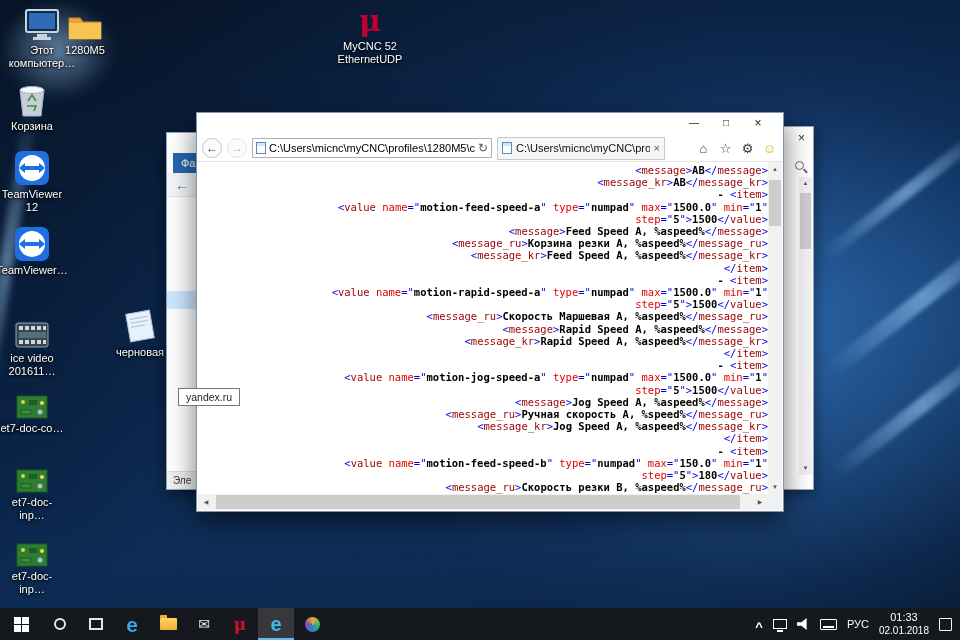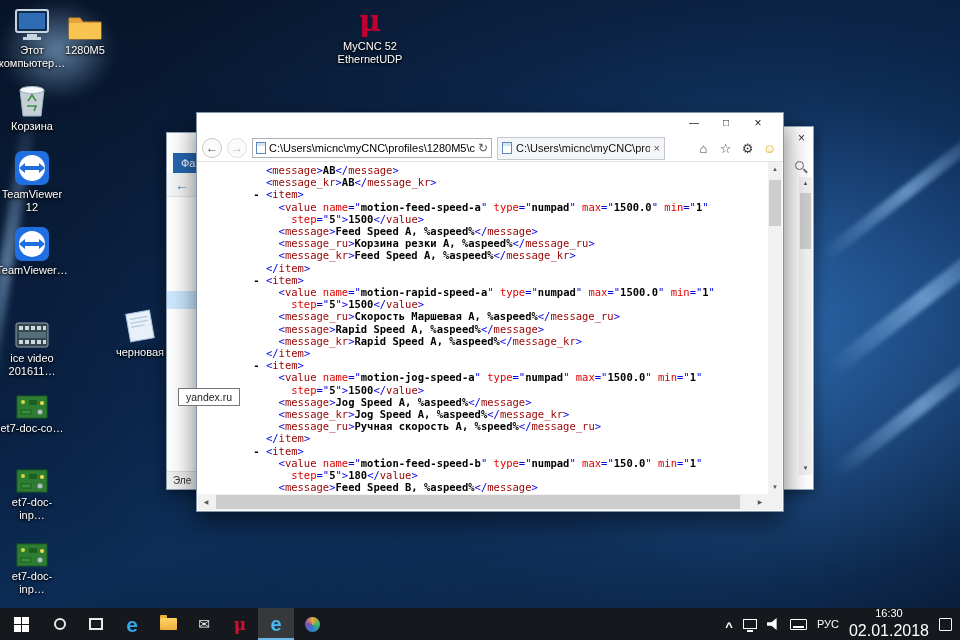--- a/index.html
+++ b/index.html
@@ -17,21 +17,21 @@
   .b3{left:812px;top:398px;width:220px;height:15px;}
   .b4{left:858px;top:420px;width:115px;height:100px;transform:none;border-radius:50%;
       background:radial-gradient(rgba(170,215,255,.55),transparent 70%);filter:blur(6px);}
   .b5{left:872px;top:180px;width:14px;height:320px;transform:rotate(9deg);
       background:linear-gradient(180deg,rgba(150,205,255,0),rgba(170,215,255,.45),rgba(150,205,255,0));filter:blur(3px);}
 
   
   .desk-icon{position:absolute;width:64px;display:flex;flex-direction:column;align-items:center;gap:2px;cursor:pointer;}
   .di-img{height:36px;display:flex;align-items:flex-end;justify-content:center;}
   .di-label{font-size:11px;color:#fff;text-align:center;text-shadow:0 1px 2px #000,0 0 4px rgba(0,0,0,.9);white-space:pre-line;line-height:1.15;}
-  .dp0{left:0;top:6px}.dp1{left:53px;top:6px}.dp2{left:334px;top:2px;width:72px}
+  .dp0{left:10px;top:6px}.dp1{left:53px;top:6px}.dp2{left:334px;top:2px;width:72px}
   .dp3{left:0;top:82px}.dp4{left:0;top:150px}.dp5{left:0;top:226px}
   .dp6{left:0;top:314px}.dp7{left:108px;top:308px}.dp8{left:0;top:384px}
   .dp9{left:0;top:458px}.dp10{left:0;top:532px}
 
   
   .win-left{position:absolute;left:166px;top:132px;width:132px;height:358px;background:#fff;
     border:1px solid #93a5b8;box-shadow:0 4px 14px rgba(0,0,0,.45);}
   .wl-title{height:20px;background:#fff;}
   .wl-file{position:absolute;top:20px;left:6px;width:52px;height:20px;background:#2566b0;color:#fff;
     font-size:11px;line-height:20px;padding-left:8px;overflow:hidden;}
@@ -68,21 +68,21 @@
   .refresh{flex:none;color:#555;font-size:12px;}
   .page-ico{flex:none;width:10px;height:12px;background:#fff;border:1px solid #5c87c5;box-shadow:inset 0 3px 0 #d7e6f7;}
   .tab{flex:none;width:168px;height:23px;background:#f3f5f7;border:1px solid #c3c9cf;display:flex;align-items:center;gap:4px;
     padding:0 4px;font-size:11px;color:#111;overflow:hidden;}
   .tab-text{flex:1;white-space:nowrap;overflow:hidden;}
   .tab-close{flex:none;color:#555;font-size:11px;}
   .nav-ico{flex:none;width:17px;text-align:center;font-size:13px;color:#3a3a3a;}
   .nav-ico.first{margin-left:auto;}
   .smiley{color:#d9a400;}
   .content{position:absolute;left:1px;right:15px;top:49px;bottom:17px;overflow:hidden;background:#fff;padding:2px 0 0 30px;}
-  .xline{white-space:pre;font-family:"DejaVu Sans Mono",monospace;font-size:10.5px;line-height:12.2px;}
+  .xline{white-space:pre;font-family:"DejaVu Sans Mono",monospace;font-size:10.5px;line-height:12.2px;text-align:right;}
   .xm{color:#0000e6}.xt{color:#990000}.xa{color:#e00000}
   .xv,.xtx{color:#000;font-weight:bold}
   .vscroll{position:absolute;top:49px;right:1px;bottom:17px;width:14px;background:#f1f1f1;}
   .vs-up,.vs-dn{position:absolute;left:0;width:14px;height:14px;font-size:6px;color:#555;text-align:center;line-height:14px;}
   .vs-up{top:0}.vs-dn{bottom:0}
   .vs-thumb{position:absolute;left:1px;right:1px;top:18px;height:46px;background:#cdcdcd;}
   .hscroll{position:absolute;left:1px;right:15px;bottom:1px;height:16px;background:#f1f1f1;}
   .hs-l,.hs-r{position:absolute;top:0;width:16px;height:16px;font-size:6px;color:#555;text-align:center;line-height:16px;}
   .hs-l{left:0}.hs-r{right:0}
   .hs-thumb{position:absolute;top:1px;bottom:1px;left:18px;right:28px;background:#cdcdcd;}
@@ -109,21 +109,21 @@
   .ie-e{font-weight:bold;font-size:20px;color:#49b8f0;line-height:1;}
   .tb-photos{width:15px;height:15px;border-radius:50%;background:conic-gradient(#f2a33c,#3cb96b,#2f7fd0,#7a4fb8,#f2a33c);}
   .tray{margin-left:auto;display:flex;align-items:center;gap:10px;padding-right:8px;color:#fff;font-size:11px;}
   .tr-chev{font-size:13px;font-weight:bold;line-height:1;transform:translateY(2px);}
   .tr-net{width:14px;height:10px;border:1.5px solid #fff;position:relative;}
   .tr-net:after{content:'';position:absolute;left:3px;bottom:-4px;width:6px;height:2px;background:#fff;}
   .tr-vol{width:13px;height:12px;background:#fff;clip-path:polygon(0 35%,35% 35%,75% 0,75% 100%,35% 65%,0 65%);}
   .tr-kbd{width:17px;height:11px;border:1.5px solid #fff;border-radius:1px;position:relative;}
   .tr-kbd:after{content:'';position:absolute;left:2px;right:2px;bottom:1px;height:2px;background:#fff;}
   .tr-clock{text-align:center;line-height:1.25;}
-  .tr-date{font-size:16px;text-align:right;}
+  .tr-date{font-size:10px;text-align:right;}
   .tr-note{width:13px;height:13px;border:1.5px solid #fff;border-radius:1px;}
 </style>
 </head>
 <body>
 
 <div id="screen">
 
   <div class="bg">
     <div class="beam b1"></div>
     <div class="beam b2"></div>
@@ -328,27 +328,26 @@
         <div class="xline"><span class="xtx">        </span><span class="xm">&lt;</span><span class="xt">value</span><span class="xm"> </span><span class="xa">name</span><span class="xm">="</span><span class="xv">motion-rapid-speed-a</span><span class="xm">"</span><span class="xm"> </span><span class="xa">type</span><span class="xm">="</span><span class="xv">numpad</span><span class="xm">"</span><span class="xm"> </span><span class="xa">max</span><span class="xm">="</span><span class="xv">1500.0</span><span class="xm">"</span><span class="xm"> </span><span class="xa">min</span><span class="xm">="</span><span class="xv">1</span><span class="xm">"</span></div>
         <div class="xline"><span class="xm">          </span><span class="xa">step</span><span class="xm">="</span><span class="xv">5</span><span class="xm">"</span><span class="xm">&gt;</span><span class="xtx">1500</span><span class="xm">&lt;/</span><span class="xt">value</span><span class="xm">&gt;</span></div>
         <div class="xline"><span class="xtx">        </span><span class="xm">&lt;</span><span class="xt">message_ru</span><span class="xm">&gt;</span><span class="xtx">Скорость Маршевая А, %aspeed%</span><span class="xm">&lt;/</span><span class="xt">message_ru</span><span class="xm">&gt;</span></div>
         <div class="xline"><span class="xtx">        </span><span class="xm">&lt;</span><span class="xt">message</span><span class="xm">&gt;</span><span class="xtx">Rapid Speed A, %aspeed%</span><span class="xm">&lt;/</span><span class="xt">message</span><span class="xm">&gt;</span></div>
         <div class="xline"><span class="xtx">        </span><span class="xm">&lt;</span><span class="xt">message_kr</span><span class="xm">&gt;</span><span class="xtx">Rapid Speed A, %aspeed%</span><span class="xm">&lt;/</span><span class="xt">message_kr</span><span class="xm">&gt;</span></div>
         <div class="xline"><span class="xtx">      </span><span class="xm">&lt;/</span><span class="xt">item</span><span class="xm">&gt;</span></div>
         <div class="xline"><span class="xtx">    - </span><span class="xm">&lt;</span><span class="xt">item</span><span class="xm">&gt;</span></div>
         <div class="xline"><span class="xtx">        </span><span class="xm">&lt;</span><span class="xt">value</span><span class="xm"> </span><span class="xa">name</span><span class="xm">="</span><span class="xv">motion-jog-speed-a</span><span class="xm">"</span><span class="xm"> </span><span class="xa">type</span><span class="xm">="</span><span class="xv">numpad</span><span class="xm">"</span><span class="xm"> </span><span class="xa">max</span><span class="xm">="</span><span class="xv">1500.0</span><span class="xm">"</span><span class="xm"> </span><span class="xa">min</span><span class="xm">="</span><span class="xv">1</span><span class="xm">"</span></div>
         <div class="xline"><span class="xm">          </span><span class="xa">step</span><span class="xm">="</span><span class="xv">5</span><span class="xm">"</span><span class="xm">&gt;</span><span class="xtx">1500</span><span class="xm">&lt;/</span><span class="xt">value</span><span class="xm">&gt;</span></div>
         <div class="xline"><span class="xtx">        </span><span class="xm">&lt;</span><span class="xt">message</span><span class="xm">&gt;</span><span class="xtx">Jog Speed A, %aspeed%</span><span class="xm">&lt;/</span><span class="xt">message</span><span class="xm">&gt;</span></div>
+        <div class="xline"><span class="xtx">        </span><span class="xm">&lt;</span><span class="xt">message_ru</span><span class="xm">&gt;</span><span class="xtx">Ручная скорость А, %speed%</span><span class="xm">&lt;/</span><span class="xt">message_ru</span><span class="xm">&gt;</span></div>
         <div class="xline"><span class="xtx">        </span><span class="xm">&lt;</span><span class="xt">message_kr</span><span class="xm">&gt;</span><span class="xtx">Jog Speed A, %aspeed%</span><span class="xm">&lt;/</span><span class="xt">message_kr</span><span class="xm">&gt;</span></div>
-        <div class="xline"><span class="xtx">        </span><span class="xm">&lt;</span><span class="xt">message_ru</span><span class="xm">&gt;</span><span class="xtx">Ручная скорость А, %speed%</span><span class="xm">&lt;/</span><span class="xt">message_ru</span><span class="xm">&gt;</span></div>
         <div class="xline"><span class="xtx">      </span><span class="xm">&lt;/</span><span class="xt">item</span><span class="xm">&gt;</span></div>
         <div class="xline"><span class="xtx">    - </span><span class="xm">&lt;</span><span class="xt">item</span><span class="xm">&gt;</span></div>
         <div class="xline"><span class="xtx">        </span><span class="xm">&lt;</span><span class="xt">value</span><span class="xm"> </span><span class="xa">name</span><span class="xm">="</span><span class="xv">motion-feed-speed-b</span><span class="xm">"</span><span class="xm"> </span><span class="xa">type</span><span class="xm">="</span><span class="xv">numpad</span><span class="xm">"</span><span class="xm"> </span><span class="xa">max</span><span class="xm">="</span><span class="xv">150.0</span><span class="xm">"</span><span class="xm"> </span><span class="xa">min</span><span class="xm">="</span><span class="xv">1</span><span class="xm">"</span></div>
         <div class="xline"><span class="xm">          </span><span class="xa">step</span><span class="xm">="</span><span class="xv">5</span><span class="xm">"</span><span class="xm">&gt;</span><span class="xtx">180</span><span class="xm">&lt;/</span><span class="xt">value</span><span class="xm">&gt;</span></div>
-        <div class="xline"><span class="xtx">        </span><span class="xm">&lt;</span><span class="xt">message</span><span class="xm">&gt;</span><span class="xtx">Feed Speed B, %aspeed%</span><span class="xm">&lt;/</span><span class="xt">message</span><span class="xm">&gt;</span></div>
         <div class="xline"><span class="xtx">        </span><span class="xm">&lt;</span><span class="xt">message_ru</span><span class="xm">&gt;</span><span class="xtx">Скорость резки B, %aspeed%</span><span class="xm">&lt;/</span><span class="xt">message_ru</span><span class="xm">&gt;</span></div>
       </div>
     <div class="vscroll">
       <div class="vs-up">▲</div>
       <div class="vs-thumb"></div>
       <div class="vs-dn">▼</div>
     </div>
     <div class="hscroll">
       <div class="hs-l">◀</div>
       <div class="hs-thumb"></div>
@@ -392,20 +391,20 @@
     <div class="tb-btn">
       <span class="tb-photos"></span>
     </div>
     <div class="tray">
       <span class="tr-chev">^</span>
       <span class="tr-net"></span>
       <span class="tr-vol"></span>
       <span class="tr-kbd"></span>
       <span class="tr-lang">РУС</span>
       <div class="tr-clock">
-        <div class="tr-time">16:30</div>
+        <div class="tr-time">01:33</div>
         <div class="tr-date">02.01.2018</div>
       </div>
       <span class="tr-note"></span>
     </div>
   </div>
 
 </div>
 
 </body></html>

